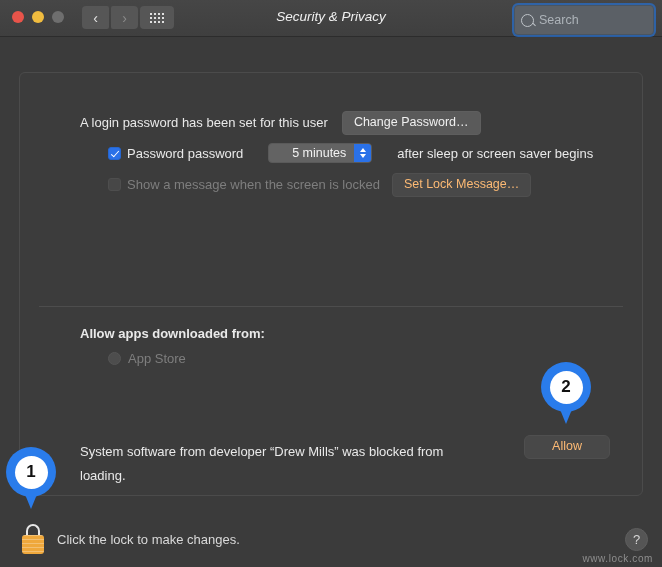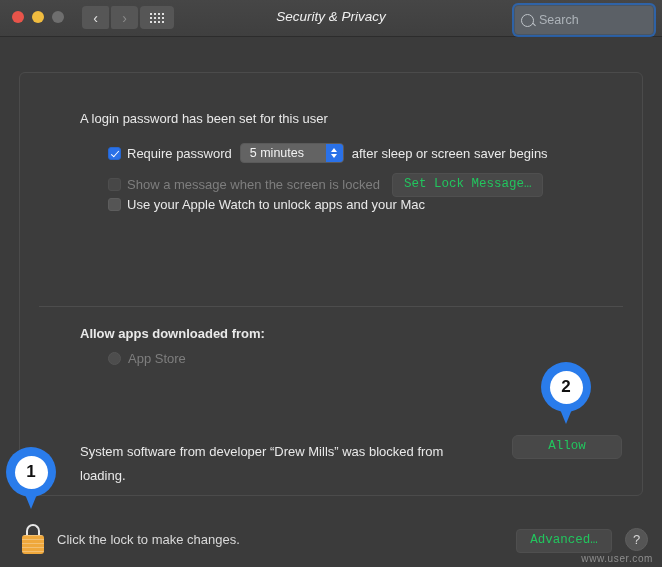--- a/index.html
+++ b/index.html
@@ -195,22 +195,21 @@
     background: #5a5a5a;
     color: #f0f0f0;
     font-size: 12.5px;
     font-family: "Liberation Sans", sans-serif;
     padding: 3px 11px;
     line-height: 1.25;
   }
   .btn.disabled {
     background: #484848;
     border-color: #4f4f4f;
-    color: #22c55e;
-    font-family: Liberation Mono, monospace;
+    color: #fdba74;
   }
 
   .checkbox {
     width: 13px; height: 13px;
     border-radius: 3px;
     margin-right: 6px;
     flex: none;
     box-sizing: border-box;
     position: relative;
   }
@@ -234,26 +233,26 @@
   .checkbox.off.dim { background: #474747; border-color: #4e4e4e; }
 
   .popup {
     display: inline-flex;
     align-items: center;
     height: 20px;
     background: #636363;
     border: 1px solid #5a5a5a;
     border-radius: 4px;
     padding: 0 0 0 9px;
-    margin: 0 8px;
+    margin: 0 25px;
     font-size: 12.5px;
     color: #f2f2f2;
     min-width: 104px;
     box-sizing: border-box;
-    justify-content: space-between;
+    justify-content: flex-end;
   }
   .stepper {
     width: 17px;
     height: 100%;
     background: #2a71e8;
     border-radius: 0 3px 3px 0;
     display: flex;
     flex-direction: column;
     align-items: center;
     justify-content: center;
@@ -464,75 +463,69 @@
       <span class="search-icon"></span>
       <input class="search-input" type="text" placeholder="Search" style="">
     </div>
   </div>
 
 
   <div class="panel">
 
     <div class="row" style="left:60px; top:38px;">
       <span class="lbl">A login password has been set for this user</span>
+      <button class="btn" style="margin-left:14px;">Change Password…</button>
     </div>
 
     <div class="row" style="left:88px; top:70px;">
       <span class="checkbox on"></span>
-      <span class="lbl">Require password</span>
+      <span class="lbl">Password password</span>
       <span class="popup">
         <span>5 minutes</span>
         <span class="stepper">
           <i class="up"></i>
             <i class="down"></i>
         </span>
       </span>
       <span class="lbl">after sleep or screen saver begins</span>
     </div>
 
     <div class="row" style="left:88px; top:100px;">
       <span class="checkbox off dim"></span>
       <span class="lbl dim">Show a message when the screen is locked</span>
       <button class="btn disabled" style="margin-left:12px;">Set Lock Message…</button>
     </div>
 
-    <div class="row" style="left:88px; top:124px;">
-      <span class="checkbox off"></span>
-      <span class="lbl">Use your Apple Watch to unlock apps and your Mac</span>
-    </div>
 
     <div class="sep"></div>
 
     <div class="row" style="left:60px; top:253px;">
       <span class="lbl" style="font-weight:bold;">Allow apps downloaded from:</span>
     </div>
 
     <div class="row" style="left:88px; top:278px;">
       <span class="radio"></span>
       <span class="lbl dim">App Store</span>
     </div>
 
 
     <div class="blocked-text">System software from developer “Drew Mills” was blocked from loading.</div>
 
     <div class="allow-btn">
-      <button class="btn disabled" style="width:110px;border-radius:6px;">Allow</button>
+      <button class="btn disabled" style="width:86px;border-radius:6px;">Allow</button>
     </div>
   </div>
 
   <div class="lock">
     <span class="shackle"></span>
     <span class="body"></span>
   </div>
   <div class="lock-text">Click the lock to make changes.</div>
-  <div class="advanced">
-    <button class="btn disabled" style="width:96px;">Advanced…</button>
-  </div>
   <div class="help">?</div>
-  <div class="watermark">www.user.com</div>
+  <div class="watermark">www.lock.com</div>
 
   <div class="pin pin1">
     <div class="tail"></div>
     <div class="head">
         <div class="inner">1</div>
       </div>
   </div>
   <div class="pin pin2">
     <div class="tail"></div>
     <div class="head">

